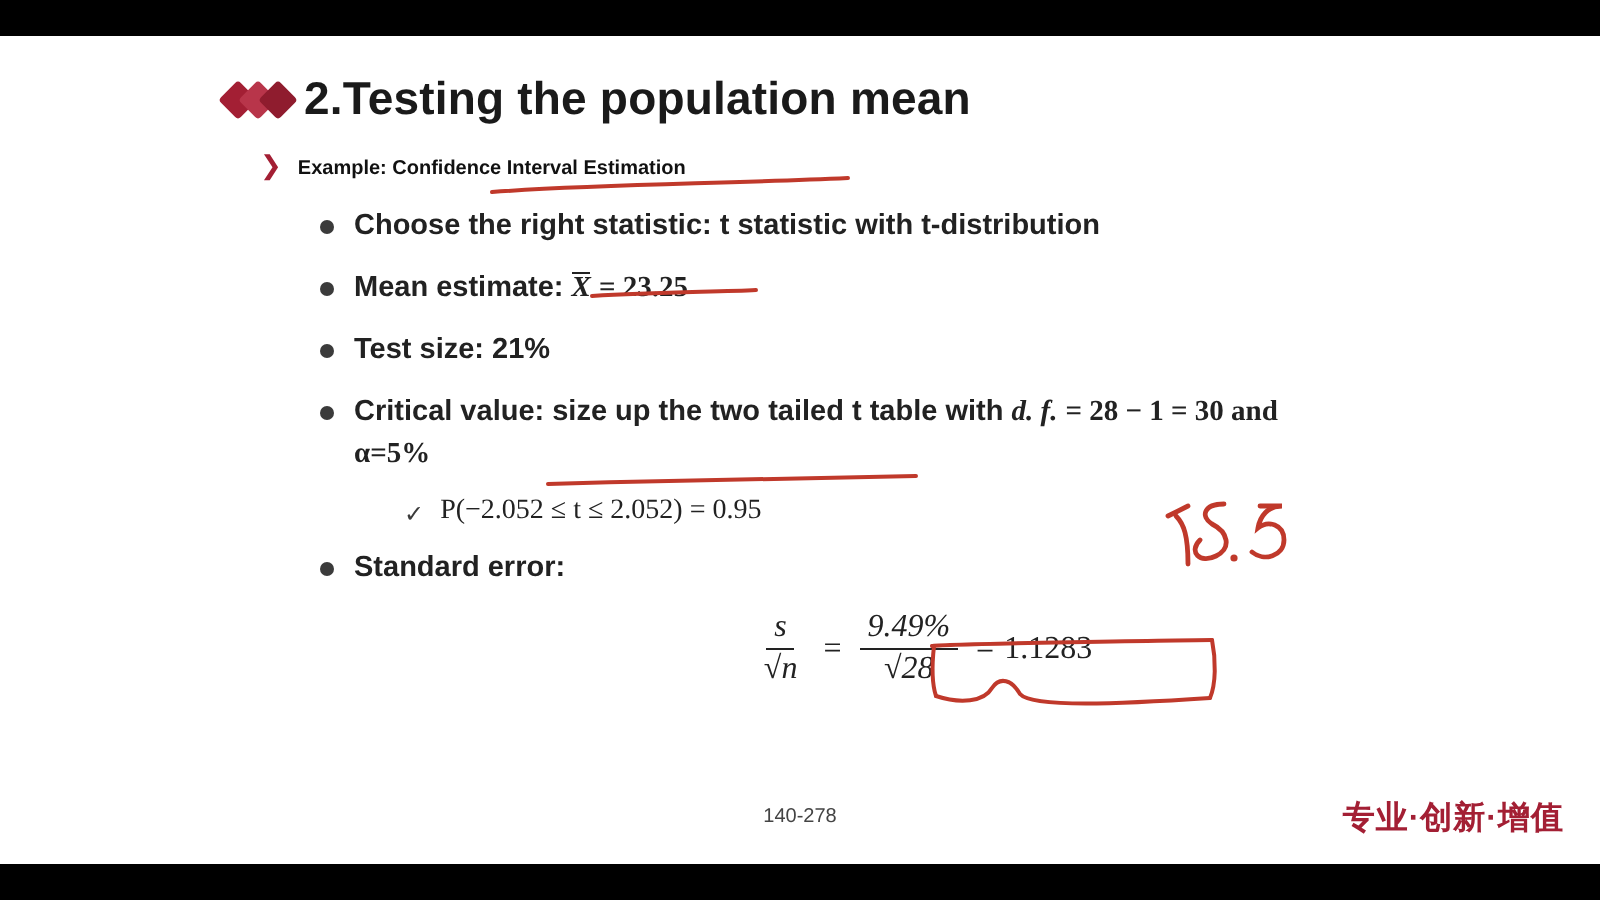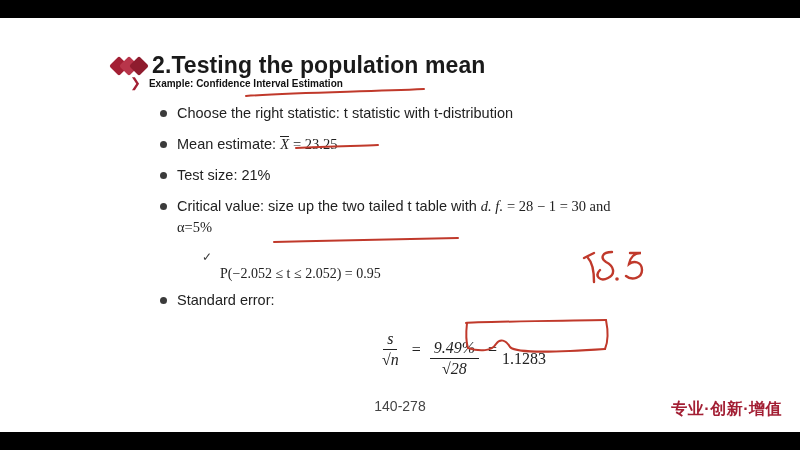--- a/index.html
+++ b/index.html
@@ -39,21 +39,20 @@
   .bar-top { top: 0; }
   .bar-bottom { bottom: 0; }
 
   
   #title-row {
     position: absolute;
     left: 112px;
     top: 18px;
     display: flex;
     align-items: center;
-    margin-top: 16px;
   }
   .title-diamonds {
     display: flex;
     align-items: center;
     margin-right: 10px;
   }
   .diamond {
     width: 14px;
     height: 14px;
     background: #a31f34;
@@ -99,33 +98,34 @@
     top: 85px;
     width: 600px;
   }
   .bullet {
     display: flex;
     align-items: flex-start;
     margin-bottom: 10px;
     color: #222;
     font-size: 14.5px;
     line-height: 1.45;
+    font-weight: bold;
   }
   .dot {
     width: 7px;
     height: 7px;
     border-radius: 50%;
     background: #3b3b3b;
     margin-right: 10px;
     margin-top: 7px;
     flex: 0 0 auto;
   }
   .btext { flex: 1; }
   .math { font-family: "Liberation Serif", serif; font-style: italic; }
-  .mathn { font-family: "Liberation Serif", serif; font-style: normal; margin-top: 18px; }
+  .mathn { font-family: "Liberation Serif", serif; font-style: normal; }
   .overbar {
     border-top: 1.2px solid #222;
     padding-top: 0px;
     display: inline-block;
     line-height: 1.0;
   }
 
   
   .subcheck {
     display: flex;
@@ -172,21 +172,21 @@
   }
   .eqsym { margin: 0 5px; font-style: normal; }
 
   
   #page-number {
     position: absolute;
     left: 0;
     right: 0;
     bottom: 18px;
     text-align: center;
-    font-size: 14px;
+    font-size: 10px;
     color: #444;
   }
 
   
   #logo {
     position: absolute;
     right: 18px;
     bottom: 12px;
     font-size: 16px;
     color: #a31f34;

